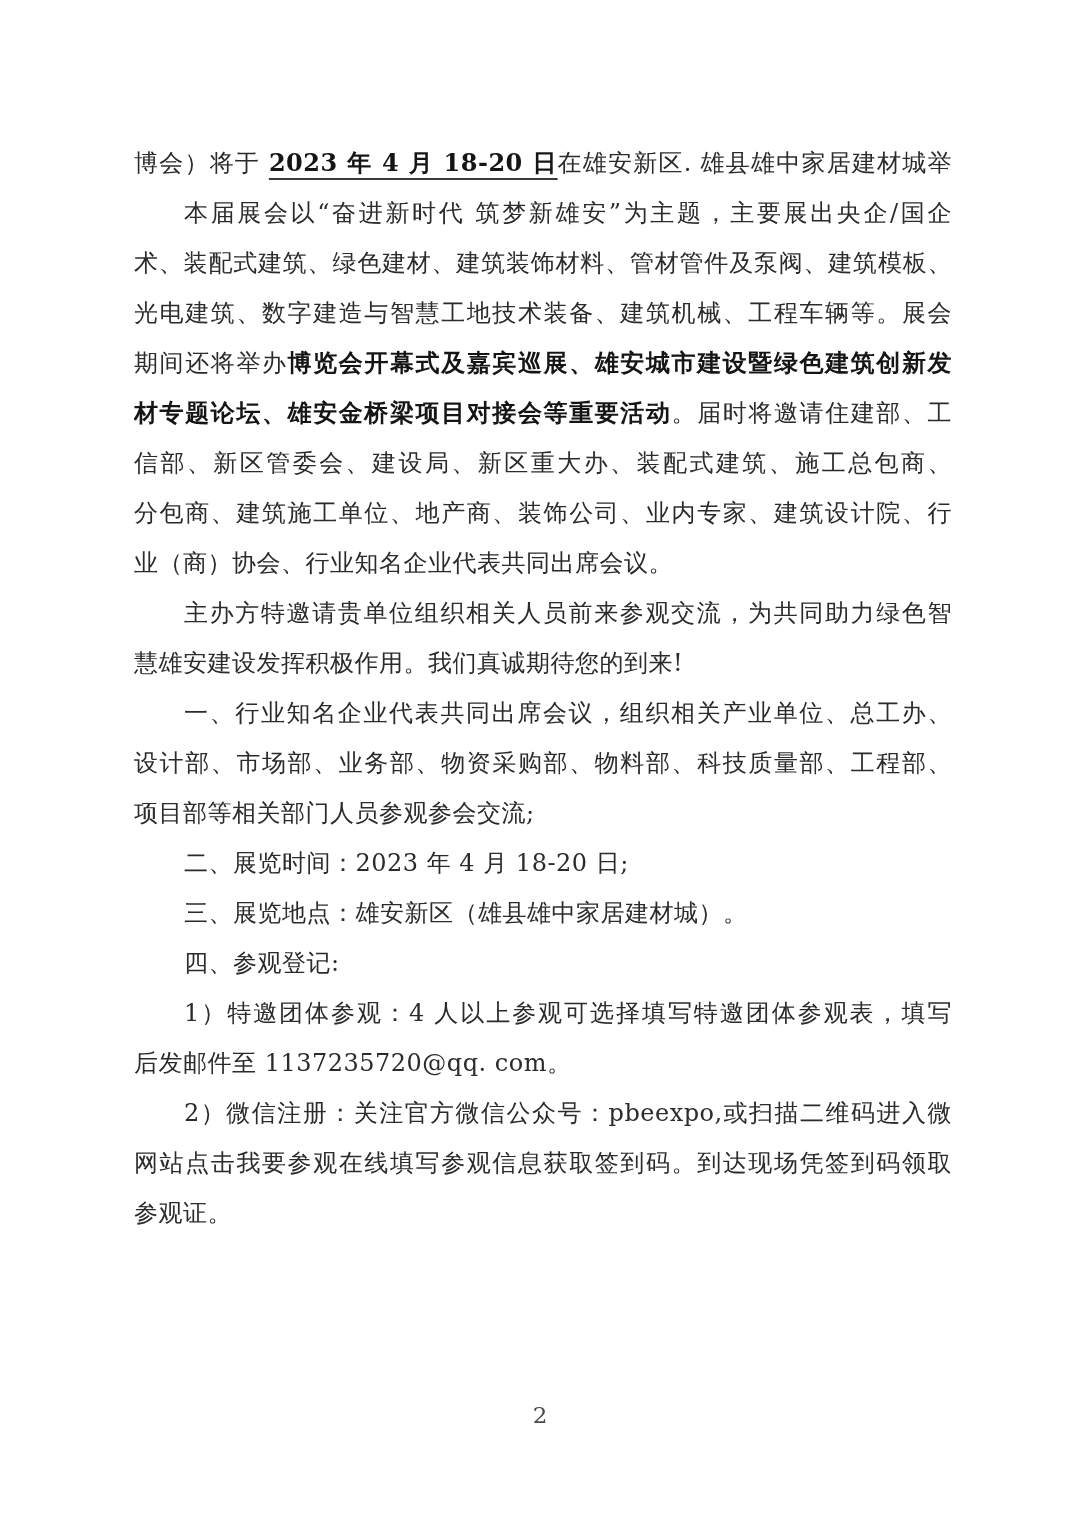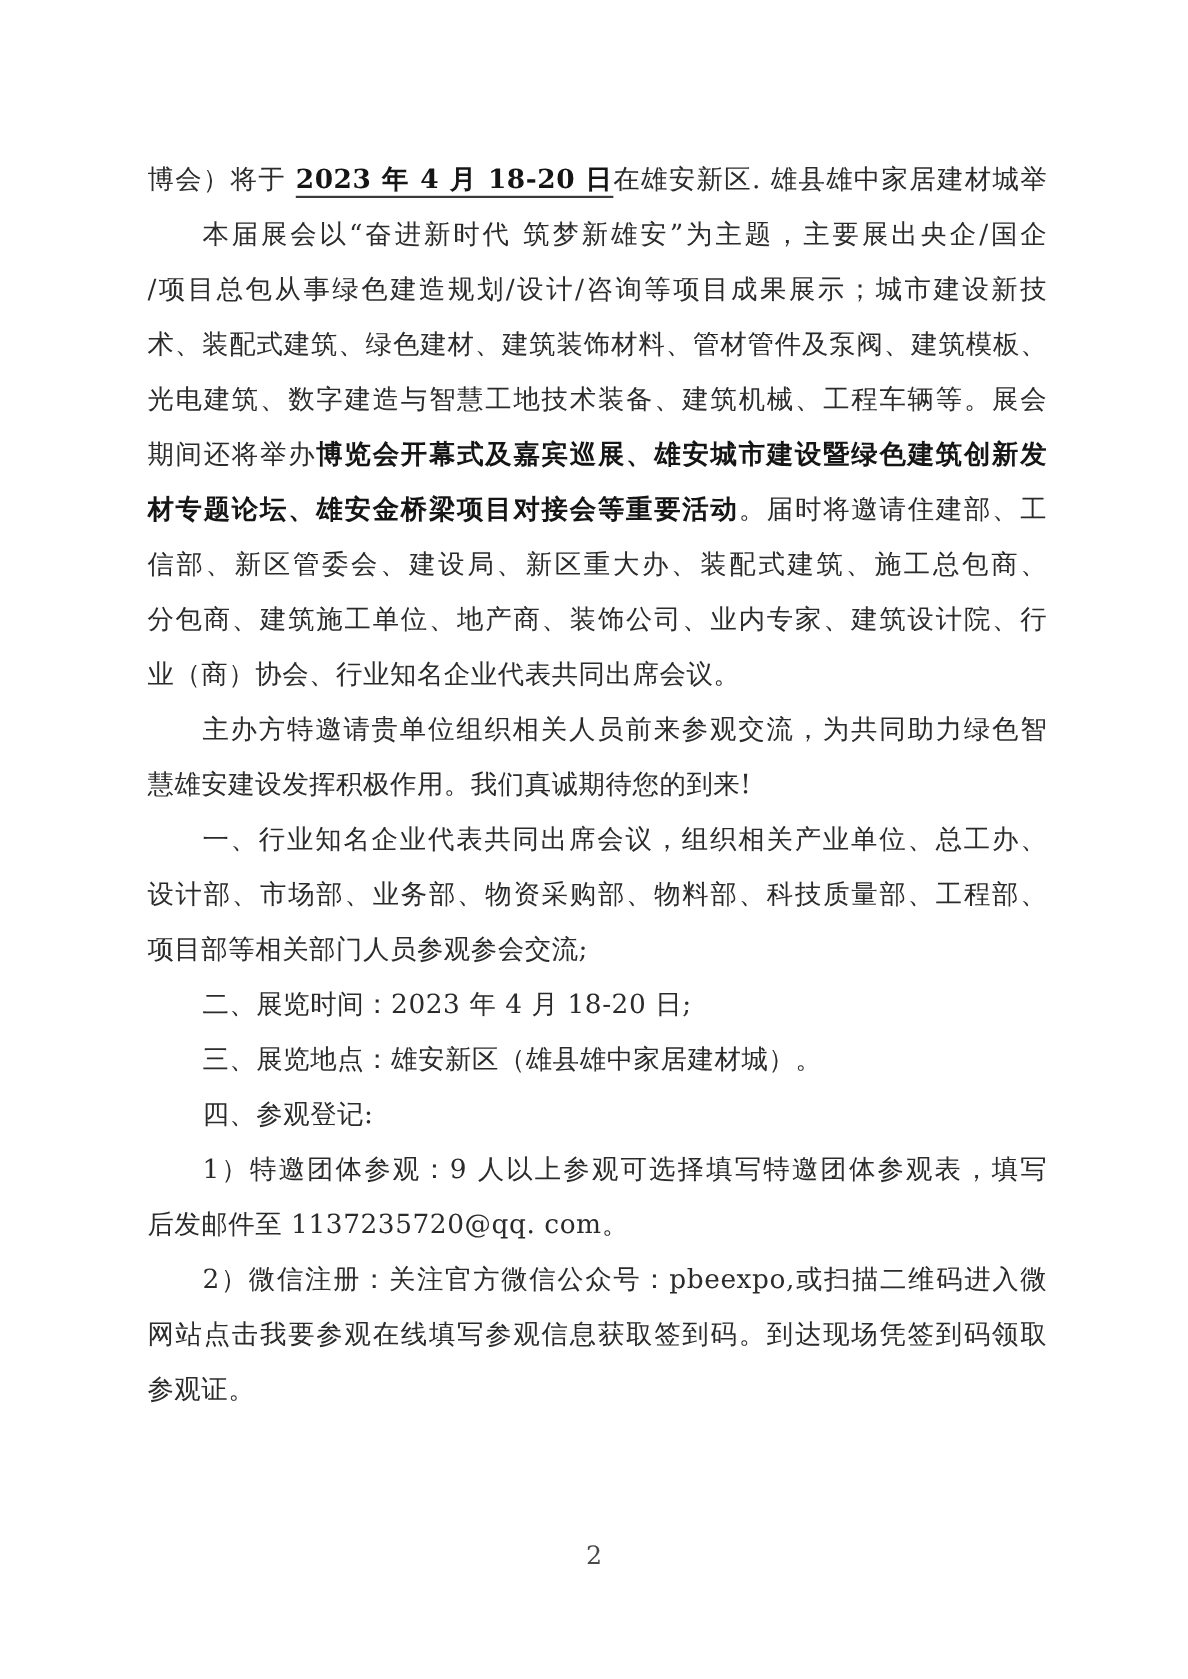--- a/index.html
+++ b/index.html
@@ -52,36 +52,35 @@
     color: #4a4a4a;
   }
 </style>
 </head>
 <body>
 
 <div class="page">
   <div class="doc-body">
       <div class="line justify"><span class="">博会）将于 </span><span class="seg-bold seg-underline">2023 年 4 月 18-20 日</span><span class="">在雄安新区. 雄县雄中家居建材城举行。</span></div>
       <div class="line indent justify"><span class="">本届展会以“奋进新时代 筑梦新雄安”为主题，主要展出央企/国企</span></div>
-      <div class="line justify"><span class="">/项目总包从事绿色建造规划/设计/咨询等项目成果展示；城市建设新技</span></div>
       <div class="line justify"><span class="">术、装配式建筑、绿色建材、建筑装饰材料、管材管件及泵阀、建筑模板、</span></div>
       <div class="line justify"><span class="">光电建筑、数字建造与智慧工地技术装备、建筑机械、工程车辆等。展会</span></div>
       <div class="line justify"><span class="">期间还将举办</span><span class="seg-bold ">博览会开幕式及嘉宾巡展、雄安城市建设暨绿色建筑创新发</span></div>
       <div class="line justify"><span class="seg-bold ">材专题论坛、雄安金桥梁项目对接会等重要活动</span><span class="">。届时将邀请住建部、工</span></div>
       <div class="line justify"><span class="">信部、新区管委会、建设局、新区重大办、装配式建筑、施工总包商、</span></div>
       <div class="line justify"><span class="">分包商、建筑施工单位、地产商、装饰公司、业内专家、建筑设计院、行</span></div>
       <div class="line"><span class="">业（商）协会、行业知名企业代表共同出席会议。</span></div>
       <div class="line indent justify"><span class="">主办方特邀请贵单位组织相关人员前来参观交流，为共同助力绿色智</span></div>
       <div class="line"><span class="">慧雄安建设发挥积极作用。我们真诚期待您的到来!</span></div>
       <div class="line indent justify"><span class="">一、行业知名企业代表共同出席会议，组织相关产业单位、总工办、</span></div>
       <div class="line justify"><span class="">设计部、市场部、业务部、物资采购部、物料部、科技质量部、工程部、</span></div>
       <div class="line"><span class="">项目部等相关部门人员参观参会交流;</span></div>
       <div class="line indent"><span class="">二、展览时间：2023 年 4 月 18-20 日;</span></div>
       <div class="line indent"><span class="">三、展览地点：雄安新区（雄县雄中家居建材城）。</span></div>
       <div class="line indent"><span class="">四、参观登记:</span></div>
-      <div class="line indent justify"><span class="">1）特邀团体参观：9 人以上参观可选择填写特邀团体参观表，填写</span></div>
+      <div class="line indent justify"><span class="">1）特邀团体参观：4 人以上参观可选择填写特邀团体参观表，填写</span></div>
       <div class="line"><span class="">后发邮件至 1137235720@qq. com。</span></div>
       <div class="line indent justify"><span class="">2）微信注册：关注官方微信公众号：pbeexpo,或扫描二维码进入微</span></div>
       <div class="line justify"><span class="">网站点击我要参观在线填写参观信息获取签到码。到达现场凭签到码领取</span></div>
       <div class="line"><span class="">参观证。</span></div>
     </div>
   <div class="footer">2</div>
 </div>
 
 </body></html>

